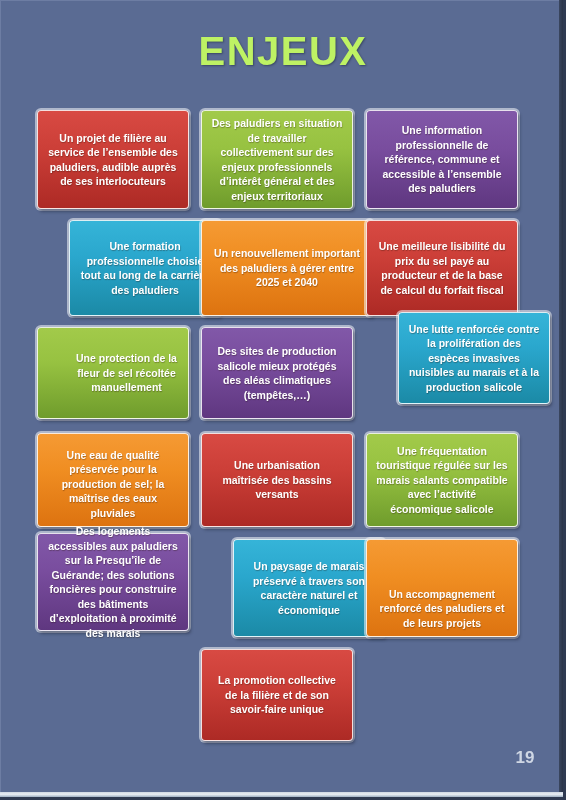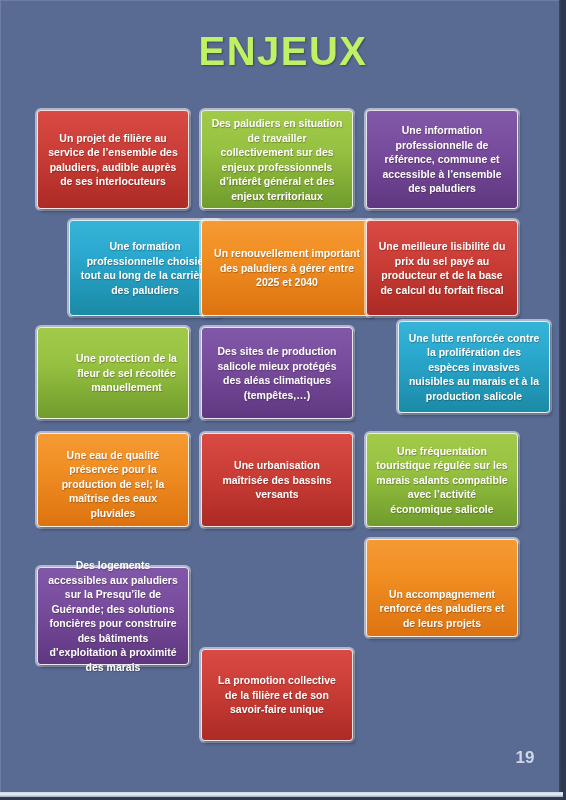--- a/index.html
+++ b/index.html
@@ -139,34 +139,37 @@
       </div>
       <div class="card c-red" style="left: 366px; top: 220px; width: 152px; height: 96px;">
         <span class="card-text">Une meilleure lisibilité du prix du sel payé au producteur et de la base de calcul du forfait fiscal</span>
       </div>
       <div class="card c-green" style="left: 37px; top: 327px; width: 152px; height: 92px; padding-left: 36px;">
         <span class="card-text">Une protection de la fleur de sel récoltée manuellement</span>
       </div>
       <div class="card c-purple" style="left: 201px; top: 327px; width: 152px; height: 92px;">
         <span class="card-text">Des sites de production salicole mieux protégés des aléas climatiques (tempêtes,…)</span>
       </div>
-      <div class="card c-teal" style="left: 366px; top: 321px; width: 152px; height: 92px;">
+      <div class="card c-teal" style="left: 366px; top: 312px; width: 152px; height: 92px;">
         <span class="card-text">Une lutte renforcée contre la prolifération des espèces invasives nuisibles au marais et à la production salicole</span>
       </div>
       <div class="card c-orange" style="left: 37px; top: 433px; width: 152px; height: 94px; align-items: flex-end;">
         <span class="card-text">Une eau de qualité préservée pour la production de sel; la maîtrise des eaux pluviales</span>
       </div>
       <div class="card c-red" style="left: 201px; top: 433px; width: 152px; height: 94px;">
         <span class="card-text">Une urbanisation maîtrisée des bassins versants</span>
       </div>
       <div class="card c-green" style="left: 366px; top: 433px; width: 152px; height: 94px;">
         <span class="card-text">Une fréquentation touristique régulée sur les marais salants compatible avec l’activité économique salicole</span>
       </div>
-      <div class="card c-purple" style="left: 37px; top: 567px; width: 152px; height: 98px;">
+      <div class="card c-purple" style="left: 37px; top: 533px; width: 152px; height: 98px;">
         <span class="card-text">Des logements accessibles aux paludiers sur la Presqu’île de Guérande; des solutions foncières pour construire des bâtiments d’exploitation à proximité des marais</span>
+      </div>
+      <div class="card c-teal" style="left: 201px; top: 539px; width: 152px; height: 98px;">
+        <span class="card-text">Un paysage de marais préservé à travers son caractère naturel et économique</span>
       </div>
       <div class="card c-orange" style="left: 366px; top: 539px; width: 152px; height: 98px; align-items: flex-end;">
         <span class="card-text">Un accompagnement renforcé des paludiers et de leurs projets</span>
       </div>
       <div class="card c-red" style="left: 201px; top: 649px; width: 152px; height: 92px;">
         <span class="card-text">La promotion collective de la filière et de son savoir-faire unique</span>
       </div>
     </div>
 
   <div id="page-number">19</div>

